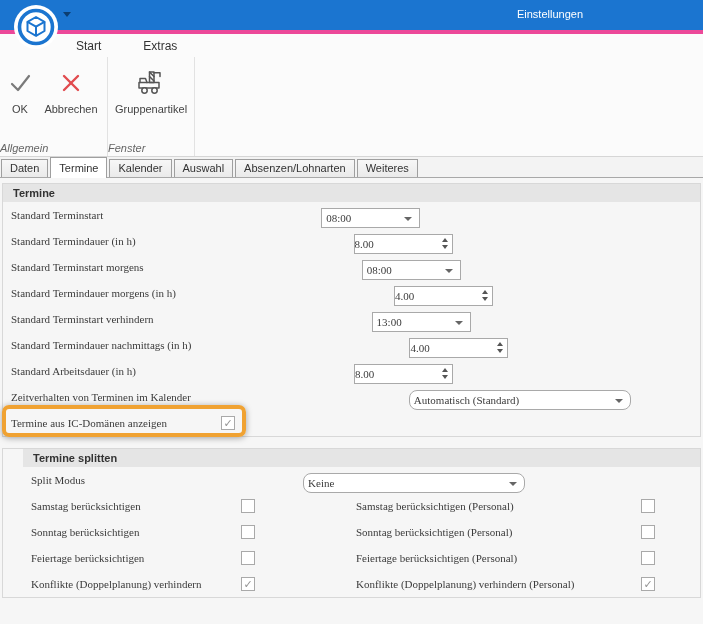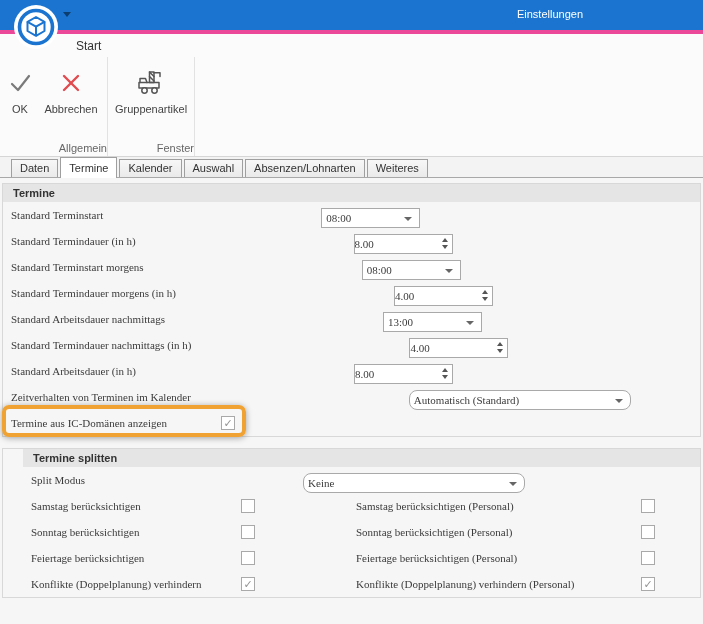--- a/index.html
+++ b/index.html
@@ -11,38 +11,38 @@
   .titlebar { position:absolute; left:0; top:0; width:703px; height:30px; background:#1b75d0; }
   .window-title { position:absolute; left:400px; top:8px; width:300px; text-align:center;
                   color:#fff; font-size:11px; }
   .app-logo { position:absolute; left:13px; top:4px; width:46px; height:46px; z-index:30; }
   .logo-caret { position:absolute; left:63px; top:12px; width:0; height:0;
                 border-left:4px solid transparent; border-right:4px solid transparent;
                 border-top:5px solid #0c3e70; z-index:31; }
 
   
   .ribbon-tabs { position:absolute; left:0; top:34px; width:703px; height:27px; background:#fbfbfb;
-                 display:flex; padding-left:66px;flex-direction:column; }
+                 display:flex; padding-left:66px; }
   .rtab { padding:0 10px; line-height:25px; font-size:12px; color:#333; }
   .rtab.active { border-bottom:3px solid #1b75d0; }
   .rtab.gap { margin-left:22px; }
 
   
   .ribbon-body { position:absolute; left:0; top:57px; width:703px; height:100px; background:#fbfbfb;
                  border-bottom:1px solid #d6d6d6; display:flex; }
   .rgroup { display:flex; flex-direction:column; border-right:1px solid #e2e2e2; }
   .rgroup-buttons { flex:1; display:flex; align-items:flex-start; padding-top:13px; }
   .rbtn { display:flex; flex-direction:column; align-items:center; padding:0 11px; }
   .rbtn .icon-box { height:26px; display:flex; align-items:center; justify-content:center; }
   .rbtn .rbtn-label { margin-top:7px; color:#444; font-size:11px; white-space:nowrap; }
-  .rgroup-label { text-align:right; color:#666; font-size:11px; padding-bottom:2px; }
+  .rgroup-label { text-align:left; color:#666; font-size:11px; padding-bottom:2px;font-style:italic; }
 
   
   .doc-tabs { position:absolute; left:0; top:157px; width:703px; height:21px; background:#f3f3f3;
-              border-bottom:1px solid #a8a8a8; display:flex; align-items:flex-end; padding-left:11px; }
+              border-bottom:1px solid #a8a8a8; display:flex; align-items:flex-end; padding-left:1px; }
   .dtab { height:18px; line-height:17px; padding:0 8px; background:linear-gradient(#f7f7f7,#eaeaea);
           border:1px solid #9f9f9f; border-bottom:none; margin-right:2px; color:#333; white-space:nowrap; }
   .dtab.active { background:#fff; height:21px; line-height:20px; margin-bottom:-1px; z-index:2; }
 
   
   .content { position:absolute; left:0; top:178px; width:703px; height:446px; background:#f6f6f6; }
   .section { position:absolute; left:2px; width:699px; border:1px solid #d8d8d8; background:#f6f6f6; }
   #section-termine  { top:5px; }
   #section-splitten { top:270px;padding-left:20px; }
   .section-header { height:18px; background:#e5e5e5; font-weight:bold; color:#333;
@@ -195,21 +195,21 @@
         <div class="ctrl spin">
           <span>4.00</span>
           <span class="spin-btns">
               <span class="tri-up"></span>
               <span class="tri-down"></span>
             </span>
         </div>
       </div>
 
       <div class="frow">
-        <span class="lbl">Standard Arbeitsdauer nachmittags</span>
+        <span class="lbl">Standard Terminstart verhindern</span>
         <div class="ctrl combo">
           <span>13:00</span>
           <span class="caret-down"></span>
         </div>
       </div>
 
       <div class="frow">
         <span class="lbl">Standard Termindauer nachmittags (in h)</span>
         <div class="ctrl spin">
           <span>4.00</span>

